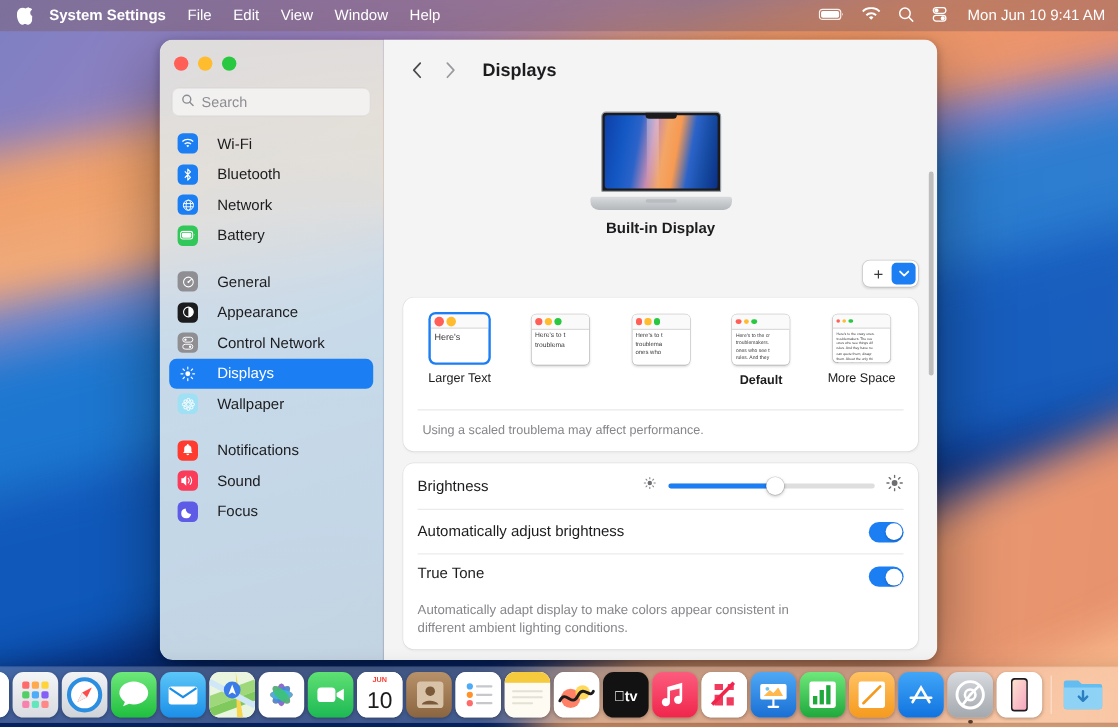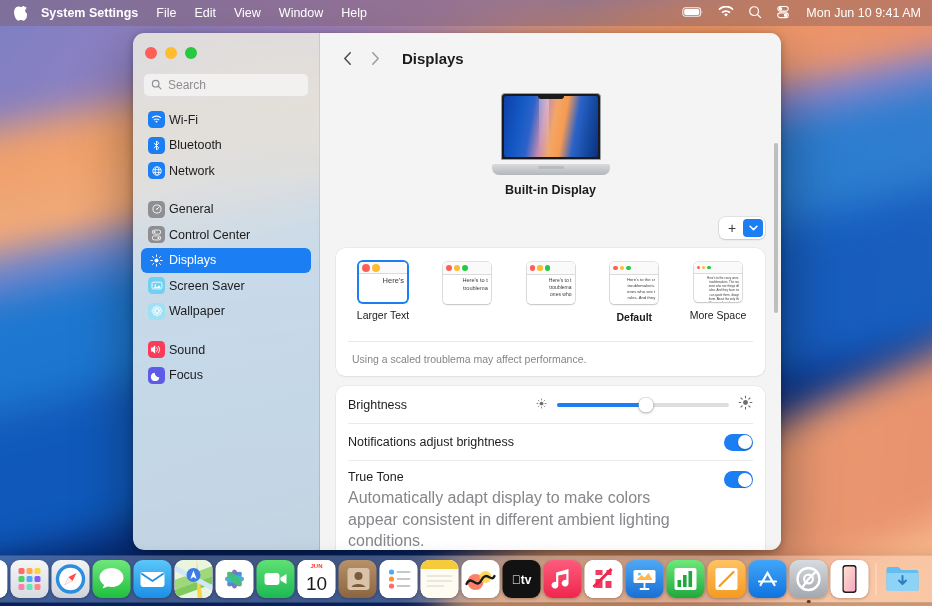--- a/index.html
+++ b/index.html
@@ -113,21 +113,21 @@
   #search-box {
     height:24px; border-radius:6px;
     background:rgba(255,255,255,.58);
     border:1px solid rgba(0,0,0,.07);
     display:flex; align-items:center; padding:0 7px; gap:6px;
   }
   #search-box .ph { font-size:12px; color:#8d8d92; }
 
   #sidebar-scroll { position:relative; height:441px; overflow:hidden; padding:0 8px; }
   .sb-item {
-    display:flex; align-items:center; gap:4px;
+    display:flex; align-items:center; gap:16px;
     height:25.5px; padding:0 7px; border-radius:6px;
     font-size:12.5px; color:#1c1c1e; white-space:nowrap;
   }
   .sb-item.active { background:#1c7ef3; color:#fff; }
   .sb-gap { height:13px; }
   .sb-ico {
     width:17px; height:17px; border-radius:4.5px; flex:none;
     display:flex; align-items:center; justify-content:center;
     color:#fff; font-size:10px; line-height:1;
   }
@@ -178,30 +178,30 @@
   .res-item { width:62px; display:flex; flex-direction:column; align-items:center; }
   .res-thumb {
     width:48px; background:#fff; border-radius:4px; overflow:hidden;
     box-shadow:0 0 0 .5px rgba(0,0,0,.22), 0 1px 2px rgba(0,0,0,.14);
     position:relative;
   }
   .res-item.sel .res-thumb { box-shadow:0 0 0 2px #1c7ef3, 0 1px 2px rgba(0,0,0,.14); }
   .res-thumb .bar { height:30%; display:flex; align-items:center; gap:2px; padding:0 3px;
     border-bottom:.5px solid rgba(0,0,0,.12); background:#fafafa; }
   .res-thumb .dot { border-radius:50%; flex:none; }
-  .res-thumb .body { padding:2px 3px; overflow:hidden; color:#3a3a3c;text-align:right; }
+  .res-thumb .body { padding:2px 3px; overflow:hidden; color:#3a3a3c; }
   .res-label { font-size:10.5px; color:#1c1c1e; margin-top:7px; text-align:center; white-space:nowrap; }
   .res-label.bold { font-weight:bold; }
   #res-hint { font-size:10.5px; color:#86868b; margin-top:auto; padding:0 4px 11px 4px; border-top:.5px solid rgba(0,0,0,.09); padding-top:11px; }
 
   #opts-card { margin-top:10px; padding:0 12px; }
   .opt-row { display:flex; align-items:center; min-height:37px; padding:9px 0; border-top:.5px solid rgba(0,0,0,.08); }
   .opt-row:first-child { border-top:none; }
   .opt-label { font-size:12.5px; color:#1c1c1e; }
-  .opt-sub { font-size:16px; color:#86868b; line-height:1.35; margin-top:3px; max-width:330px; }
+  .opt-sub { font-size:11px; color:#86868b; line-height:1.35; margin-top:17px; max-width:330px; }
   .opt-right { margin-left:auto; display:flex; align-items:center; }
 
   #brightness-ctl { display:flex; align-items:center; gap:9px; margin-left:auto; }
   #bright-track { position:relative; width:172px; height:4px; border-radius:2px; background:#dededf; }
   #bright-fill { position:absolute; left:0; top:0; height:100%; border-radius:2px; background:#1c7ef3; }
   #bright-thumb { position:absolute; top:50%; width:15px; height:15px; border-radius:50%; background:#fff;
     transform:translate(-50%,-50%); box-shadow:0 0 0 .5px rgba(0,0,0,.16), 0 1px 3px rgba(0,0,0,.28); }
 
   .toggle { width:29px; height:17px; border-radius:9px; background:#1c7ef3; position:relative; }
   .toggle .knob { position:absolute; right:1.5px; top:1.5px; width:14px; height:14px; border-radius:50%; background:#fff;
@@ -333,82 +333,100 @@
       <div class="sb-item">
         <span class="sb-ico" style="background:#1c7ef3;">
           <svg width="12" height="12" viewBox="0 0 16 16" fill="none" stroke="#fff" stroke-width="1.1">
               <circle cx="8" cy="8" r="5.6"></circle>
               <ellipse cx="8" cy="8" rx="2.5" ry="5.6"></ellipse>
               <path d="M2.6 6.2h10.8M2.6 9.8h10.8"></path>
             </svg>
         </span>
         <span>Network</span>
       </div>
+      <div class="sb-item">
+        <span class="sb-ico" style="background:#32c759;">
+          <svg width="13" height="8" viewBox="0 0 18 10">
+              <rect x=".6" y=".6" width="14" height="8.8" rx="2.6" fill="none" stroke="#fff" stroke-width="1.2"></rect>
+              <rect x="2.2" y="2.2" width="10.8" height="5.6" rx="1.6" fill="#fff"></rect>
+              <path d="M16 3.4c.8.3.8 1.9 0 2.2z" fill="#fff"></path>
+            </svg>
+        </span>
+        <span>Battery</span>
+      </div>
 
       <div class="sb-gap"></div>
 
       <div class="sb-item">
         <span class="sb-ico" style="background:#8e8e93;">
           <svg width="12" height="12" viewBox="0 0 16 16" fill="none" stroke="#fff" stroke-width="1.2">
               <circle cx="8" cy="8" r="5.4"></circle>
               <path d="M8 8 11.2 5" stroke-linecap="round"></path>
               <circle cx="8" cy="8" r="1.1" fill="#fff" stroke="none"></circle>
             </svg>
         </span>
         <span>General</span>
+      </div>
+      <div class="sb-item">
+        <span class="sb-ico" style="background:#1c1c1e;">
+          <svg width="12" height="12" viewBox="0 0 16 16">
+              <circle cx="8" cy="8" r="5.4" fill="none" stroke="#fff" stroke-width="1.2"></circle>
+              <path d="M8 2.6a5.4 5.4 0 0 1 0 10.8z" fill="#fff"></path>
+            </svg>
+        </span>
+        <span>Appearance</span>
       </div>
       <div class="sb-item">
         <span class="sb-ico" style="background:#8e8e93;">
           <svg width="11" height="12" viewBox="0 0 14 16" fill="none" stroke="#fff" stroke-width="1.1">
               <rect x="1.4" y="1.4" width="11.2" height="5.4" rx="2.7"></rect>
               <circle cx="4.4" cy="4.1" r="1.3" fill="#fff" stroke="none"></circle>
               <rect x="1.4" y="9.2" width="11.2" height="5.4" rx="2.7"></rect>
               <circle cx="9.6" cy="11.9" r="1.3" fill="#fff" stroke="none"></circle>
             </svg>
         </span>
-        <span>Control Center</span>
+        <span>Control Network</span>
       </div>
       <div class="sb-item active">
         <span class="sb-ico" style="background:#1c7ef3;">
           <svg width="13" height="13" viewBox="0 0 16 16" fill="none" stroke="#fff" stroke-width="1.2" stroke-linecap="round">
               <circle cx="8" cy="8" r="2.5" fill="#fff" stroke="none"></circle>
               <path d="M8 1v2M8 13v2M1 8h2M13 8h2M3.1 3.1l1.4 1.4M11.5 11.5l1.4 1.4M12.9 3.1l-1.4 1.4M4.5 11.5l-1.4 1.4"></path>
             </svg>
         </span>
         <span>Displays</span>
-      </div>
-      <div class="sb-item">
-        <span class="sb-ico" style="background:#6fd0f2;">
-          <svg width="12" height="10" viewBox="0 0 16 13" fill="none" stroke="#fff" stroke-width="1.2">
-              <rect x="1.4" y="1.4" width="13.2" height="9" rx="1.8"></rect>
-              <circle cx="5.6" cy="5.4" r="1.1" fill="#fff" stroke="none"></circle>
-              <path d="M3 9.2 6.2 6.4l2.2 1.8 2.4-2.6 2.4 3.6z" fill="#fff" stroke="none"></path>
-            </svg>
-        </span>
-        <span>Screen Saver</span>
       </div>
       <div class="sb-item">
         <span class="sb-ico" style="background:#9fe0f5;">
           <svg width="12" height="12" viewBox="0 0 16 16" fill="none" stroke="#fff" stroke-width="1.1">
               <circle cx="8" cy="8" r="2.2"></circle>
               <circle cx="8" cy="3" r="1.7"></circle>
               <circle cx="8" cy="13" r="1.7"></circle>
               <circle cx="3" cy="8" r="1.7"></circle>
               <circle cx="13" cy="8" r="1.7"></circle>
               <circle cx="4.5" cy="4.5" r="1.5"></circle>
               <circle cx="11.5" cy="11.5" r="1.5"></circle>
               <circle cx="11.5" cy="4.5" r="1.5"></circle>
               <circle cx="4.5" cy="11.5" r="1.5"></circle>
             </svg>
         </span>
         <span>Wallpaper</span>
       </div>
 
       <div class="sb-gap"></div>
 
+      <div class="sb-item">
+        <span class="sb-ico" style="background:#ff3b30;">
+          <svg width="11" height="12" viewBox="0 0 14 16" fill="#fff">
+              <path d="M7 1.2a1 1 0 0 1 1 1v.5a4 4 0 0 1 3 3.9v3l1.2 1.8H1.8L3 9.6v-3a4 4 0 0 1 3-3.9v-.5a1 1 0 0 1 1-1z"></path>
+              <path d="M5.4 12.2h3.2a1.6 1.6 0 0 1-3.2 0z"></path>
+            </svg>
+        </span>
+        <span>Notifications</span>
+      </div>
       <div class="sb-item">
         <span class="sb-ico" style="background:#fa3c5a;">
           <svg width="13" height="11" viewBox="0 0 16 13" fill="#fff">
               <path d="M6.4 1.2 3.4 4H1.4v5h2L6.4 11.8z"></path>
               <path d="M8.4 4.2a3.2 3.2 0 0 1 0 4.6" fill="none" stroke="#fff" stroke-width="1.1" stroke-linecap="round"></path>
               <path d="M10.4 2.6a5.6 5.6 0 0 1 0 7.8" fill="none" stroke="#fff" stroke-width="1.1" stroke-linecap="round"></path>
             </svg>
         </span>
         <span>Sound</span>
       </div>
@@ -558,21 +576,21 @@
             <span>
               <svg width="15" height="15" viewBox="0 0 16 16" fill="none" stroke="#6e6e73" stroke-width="1.2" stroke-linecap="round">
                   <circle cx="8" cy="8" r="2.6" fill="#6e6e73" stroke="none"></circle>
                   <path d="M8 1.2v1.8M8 13v1.8M1.2 8H3M13 8h1.8M3.2 3.2l1.3 1.3M11.5 11.5l1.3 1.3M12.8 3.2l-1.3 1.3M4.5 11.5l-1.3 1.3"></path>
                 </svg>
             </span>
           </div>
         </div>
 
         <div class="opt-row">
-          <div class="opt-label">Notifications adjust brightness</div>
+          <div class="opt-label">Automatically adjust brightness</div>
           <div class="opt-right">
             <div class="toggle">
                 <div class="knob"></div>
               </div>
           </div>
         </div>
 
         <div class="opt-row">
           <div>
             <div class="opt-label">True Tone</div>

